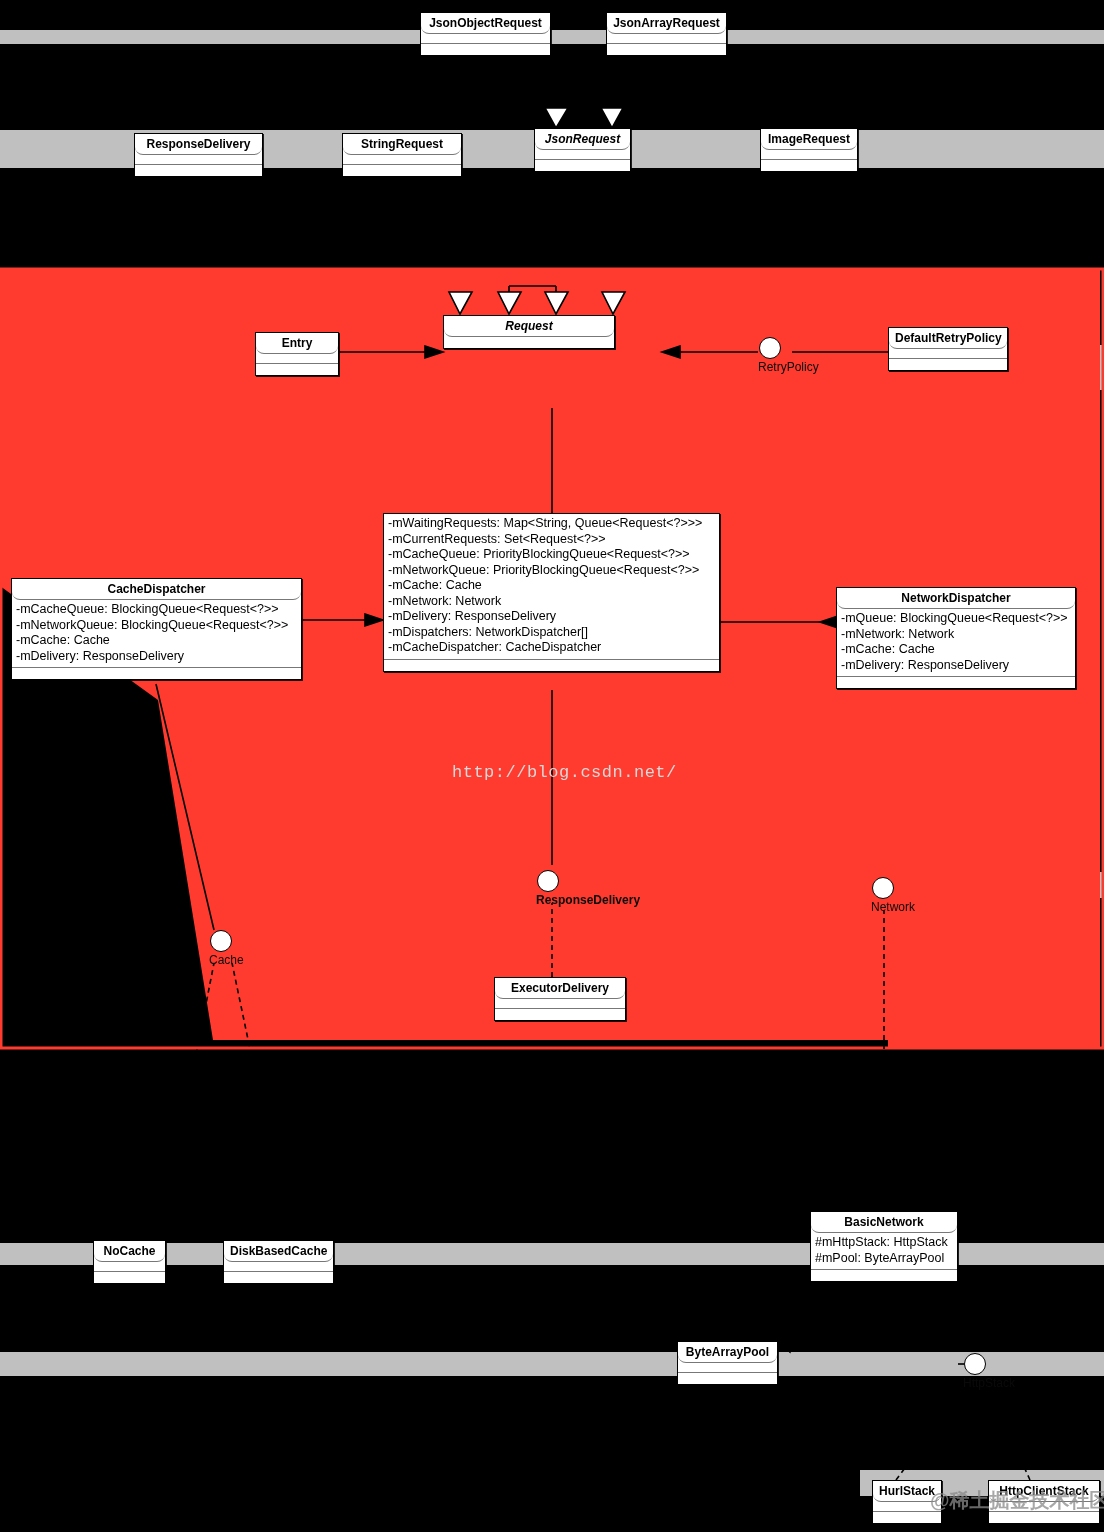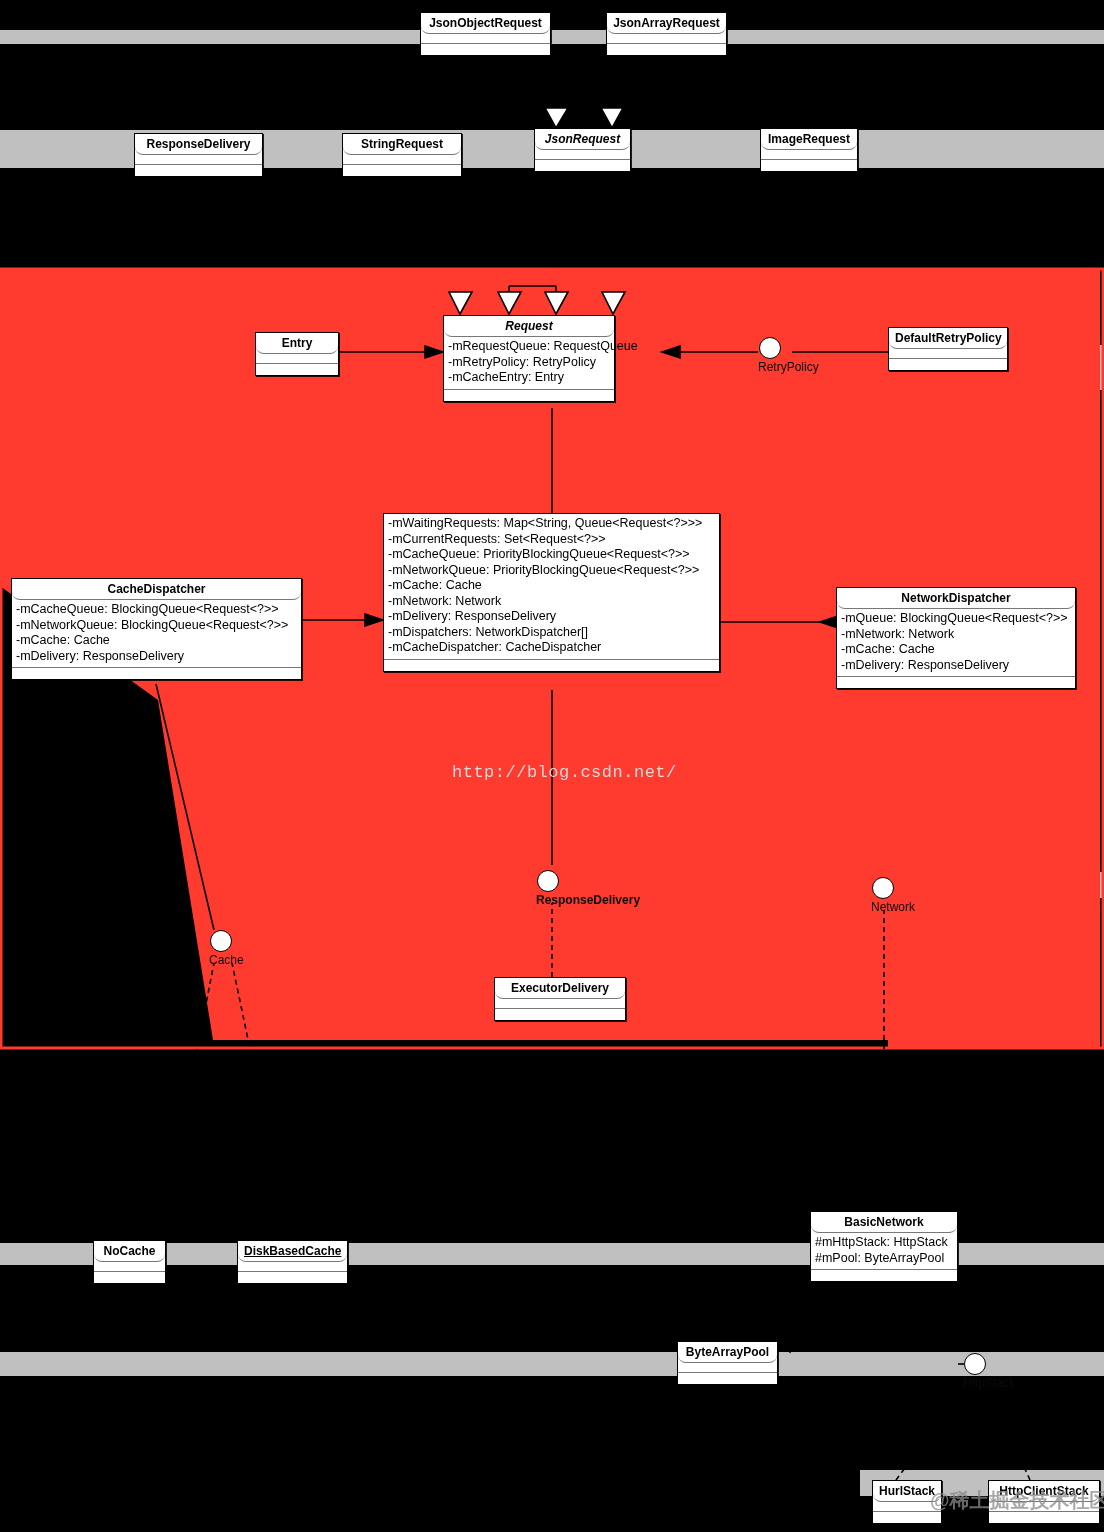--- a/index.html
+++ b/index.html
@@ -179,25 +179,20 @@
         <div class="attrs empty"></div>
         <div class="ops"></div>
       </div>
       <div class="uml" style="left: 235px; top: 332px; width: 84px; margin-left: 20px;">
         <div class="name">Entry</div>
         <div class="attrs empty"></div>
         <div class="ops"></div>
       </div>
       <div class="uml abstract" style="left: 443px; top: 315px; width: 172px;">
         <div class="name">Request</div>
-        <div class="attrs">
-          <div>-mRequestQueue: RequestQueue</div>
-          <div>-mRetryPolicy: RetryPolicy</div>
-          <div>-mCacheEntry: Entry</div>
-        </div>
         <div class="ops"></div>
       </div>
       <div class="uml" style="left: 888px; top: 327px; width: 120px;">
         <div class="name">DefaultRetryPolicy</div>
         <div class="attrs empty"></div>
         <div class="ops"></div>
       </div>
       <div class="uml" style="left: 383px; top: 513px; width: 337px;">
         <div class="attrs">
           <div>-mWaitingRequests: Map&lt;String, Queue&lt;Request&lt;?&gt;&gt;&gt;</div>
@@ -235,21 +230,21 @@
       <div class="uml" style="left: 494px; top: 977px; width: 132px;">
         <div class="name">ExecutorDelivery</div>
         <div class="attrs empty"></div>
         <div class="ops"></div>
       </div>
       <div class="uml" style="left: 93px; top: 1240px; width: 73px;">
         <div class="name">NoCache</div>
         <div class="attrs empty"></div>
         <div class="ops"></div>
       </div>
-      <div class="uml" style="left: 237px; top: 1240px; width: 111px; text-decoration: underline;">
+      <div class="uml" style="left: 223px; top: 1240px; width: 111px;">
         <div class="name">DiskBasedCache</div>
         <div class="attrs empty"></div>
         <div class="ops"></div>
       </div>
       <div class="uml" style="left: 810px; top: 1211px; width: 148px;">
         <div class="name">BasicNetwork</div>
         <div class="attrs">
           <div>#mHttpStack: HttpStack</div>
           <div>#mPool: ByteArrayPool</div>
         </div>

